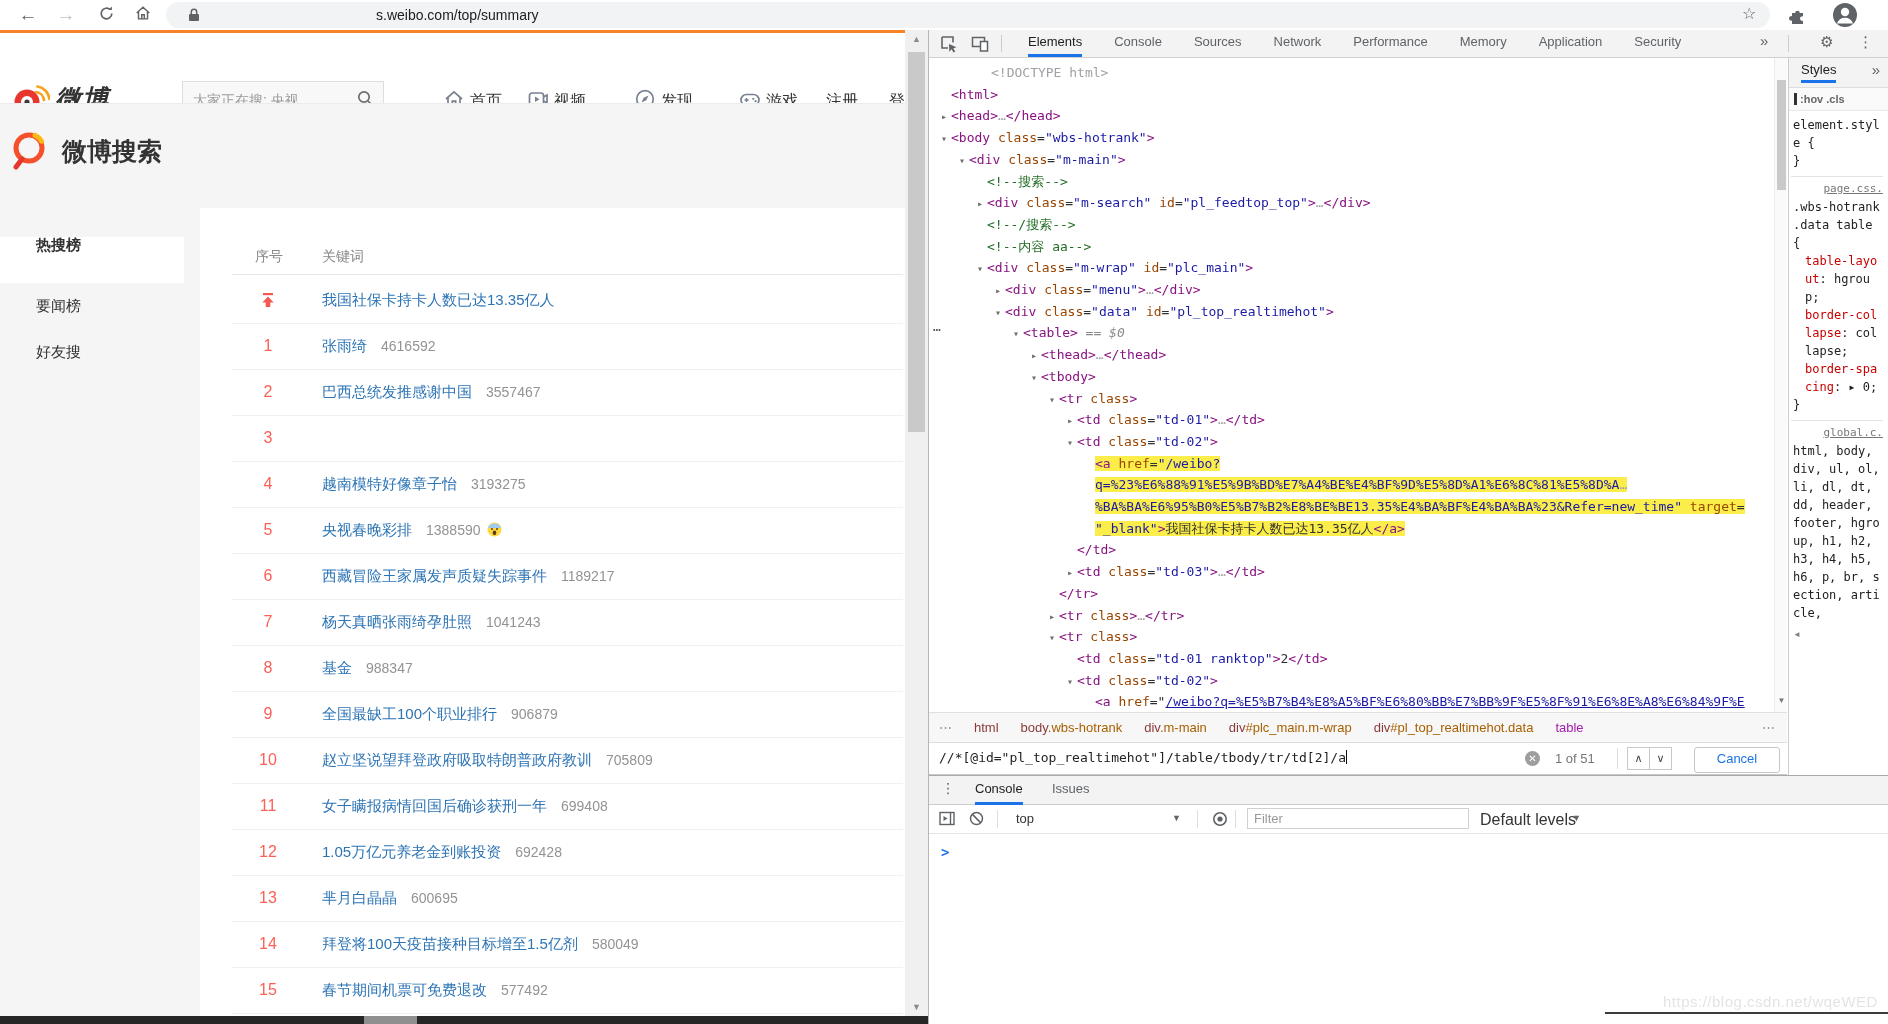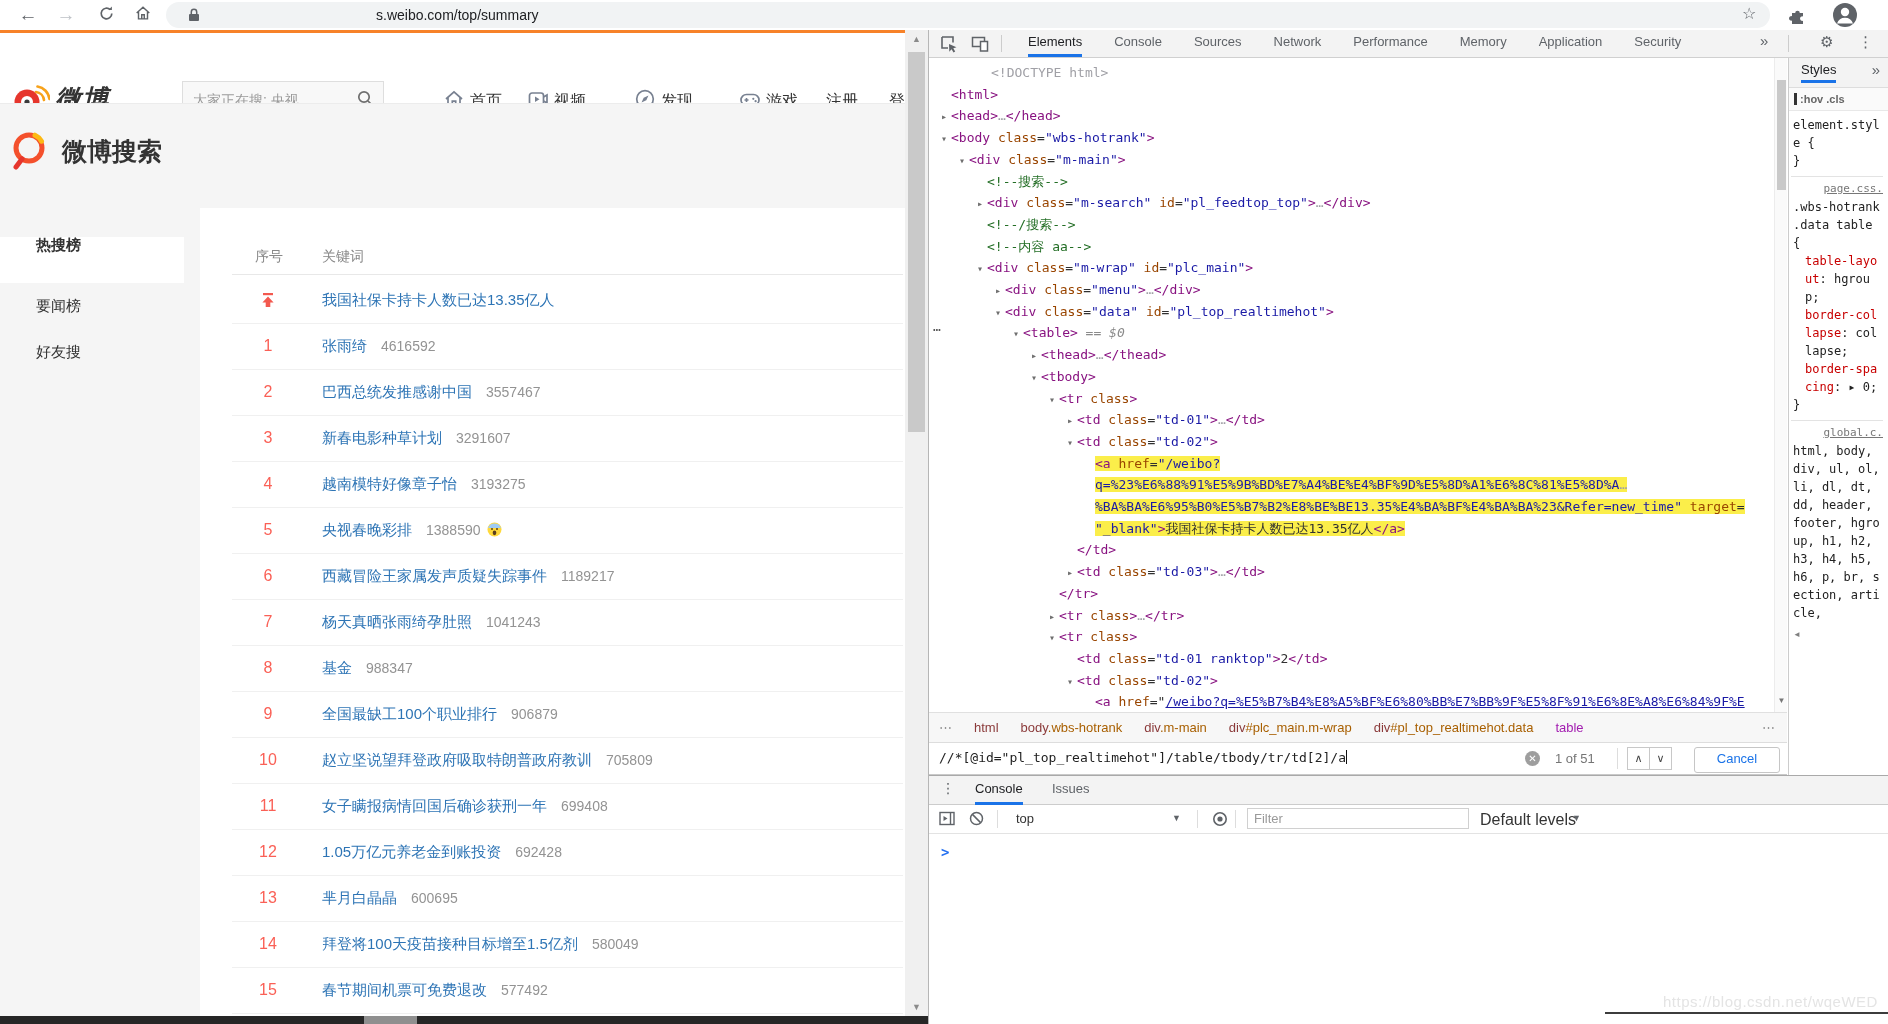--- a/index.html
+++ b/index.html
@@ -258,21 +258,20 @@
         <div class="hot-row" style="top: 115px;">
           <span class="rank">1</span>
           <a class="kw">张雨绮<span class="cnt">4616592</span></a>
         </div>
         <div class="hot-row" style="top: 161px;">
           <span class="rank">2</span>
           <a class="kw">巴西总统发推感谢中国<span class="cnt">3557467</span></a>
         </div>
         <div class="hot-row" style="top: 207px;">
           <span class="rank">3</span>
-          <a class="kw">新春电影种草计划<span class="cnt">3291607</span></a>
         </div>
         <div class="hot-row" style="top: 253px;">
           <span class="rank">4</span>
           <a class="kw">越南模特好像章子怡<span class="cnt">3193275</span></a>
         </div>
         <div class="hot-row" style="top: 299px;">
           <span class="rank">5</span>
           <a class="kw">央视春晚彩排<span class="cnt">1388590</span><span class="row-emoji"><svg width="15" height="15" viewBox="0 0 15 15">
                 <circle cx="7.5" cy="7.5" r="7" fill="#ffd93b"></circle>
                 <path d="M1 6 a7 7 0 0 1 13 0" fill="#9ecbf5"></path>

